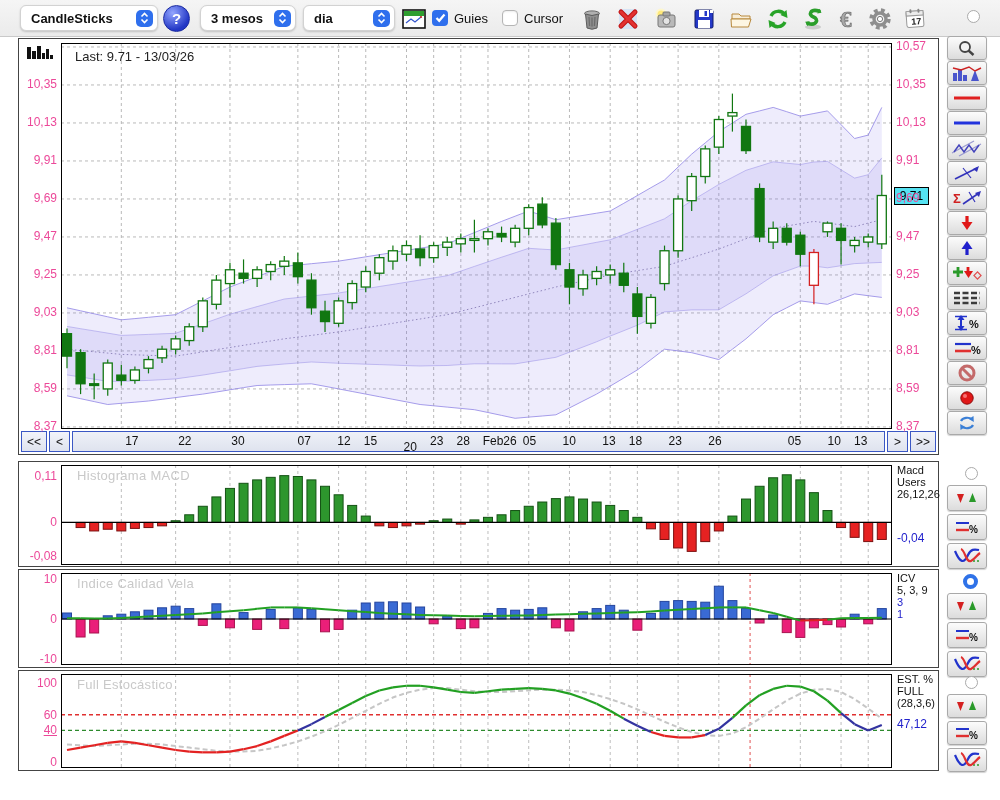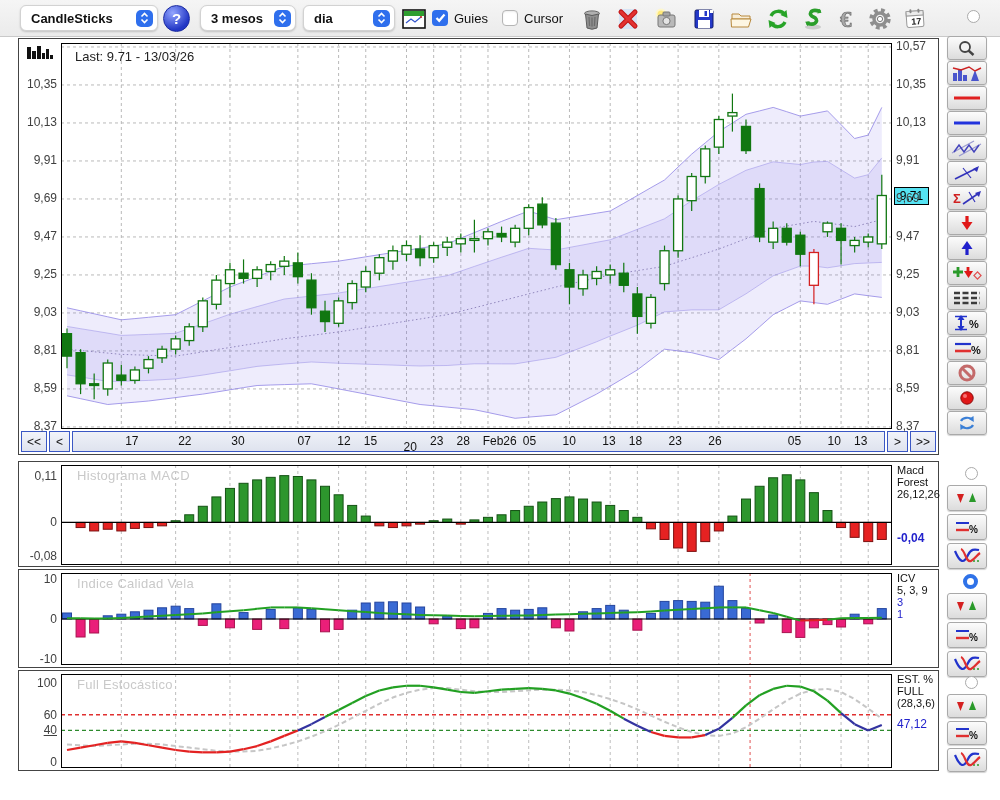--- a/index.html
+++ b/index.html
@@ -20,21 +20,21 @@
            justify-content:center;border:1px solid #1a2aa0;}
   .chk{position:absolute;display:flex;align-items:center;gap:6px;font-size:13px;font-weight:500;color:#111;}
   .chkbox{width:16px;height:16px;border-radius:4px;box-sizing:border-box;display:flex;
           align-items:center;justify-content:center;}
   .chkbox.on{background:#2f6fed;}
   .chkbox.off{background:#fff;border:1px solid #b5b5b5;box-shadow:inset 0 1px 2px rgba(0,0,0,.08);}
   .ticon{position:absolute;top:5px;width:27px;height:27px;display:flex;align-items:center;justify-content:center;}
   
   .block{position:absolute;left:18px;width:921px;border:1px solid #444;background:#fff;box-sizing:border-box;}
   .plotsvg{position:absolute;left:42px;}
-  .ylab{position:absolute;font-size:12px;color:#404040;height:14px;line-height:14px;}
+  .ylab{position:absolute;font-size:12px;color:#ec4899;height:14px;line-height:14px;}
   .ylab.l{left:0;width:38px;text-align:right;}
   .ylab.r{left:877px;width:42px;text-align:left;}
   .ptitle{position:absolute;left:58px;top:6px;font-size:13px;color:#c9c9c9;letter-spacing:.3px;}
   .gut{position:absolute;left:878px;font-size:11px;line-height:12px;color:#111;}
   .gut.blue{color:#2222cc;}
   .lastlab{position:absolute;left:56px;top:10px;font-size:13px;color:#222;}
   .pmarker{position:absolute;left:875px;width:33px;height:16px;background:#55e2f2;border:1px solid #000;
            font-size:12px;text-align:center;line-height:16px;color:#000;}
   
   .nav{position:absolute;left:2px;bottom:2px;height:21px;display:flex;gap:2px;width:915px;}
@@ -498,24 +498,24 @@
         <rect x="775.5600000000001" y="57.44680851063829" width="9" height="5.106382978723417" fill="#e62222" stroke="#7a1010" stroke-width="1"></rect>
         <rect x="789.14" y="57.44680851063829" width="9" height="14.893617021276597" fill="#e62222" stroke="#7a1010" stroke-width="1"></rect>
         <rect x="802.72" y="57.44680851063829" width="9" height="19.148936170212764" fill="#e62222" stroke="#7a1010" stroke-width="1"></rect>
         <rect x="816.3" y="57.44680851063829" width="9" height="17.02127659574468" fill="#e62222" stroke="#7a1010" stroke-width="1"></rect>
         <line x1="0" x2="831" y1="57.44680851063829" y2="57.44680851063829" stroke="#000" stroke-width="1.2"></line>
         <rect x="0.5" y="0.5" width="830" height="99" fill="none" stroke="#000"></rect>
       </svg>
     <div class="ptitle">Histograma MACD</div>
     <div class="gut" style="top:2px;">
       <div>Macd</div>
-        <div>Forest</div>
+        <div>Users</div>
         <div>26,12,26</div>
     </div>
-    <div class="gut blue" id="macd-value" style="font-size: 12px; top: 70.4681px; font-weight: bold;">-0,04</div>
+    <div class="gut blue" id="macd-value" style="font-size: 12px; top: 70.4681px;">-0,04</div>
   <div class="ylab l" style="top: 6.6383px;">0,11</div>
       <div class="ylab l" style="top: 53.4468px;">0</div>
       <div class="ylab l" style="top: 87.4894px;">-0,08</div>
     </div>
 
   <div class="block" id="icv-block" style="top:569px;height:99px;">
     <svg id="icv-svg" class="plotsvg" style="top:3px;" width="831" height="92">
         <line x1="60.32" x2="60.32" y1="0" y2="92" stroke="#bdbdbd" stroke-dasharray="3 3"></line>
         <line x1="114.64" x2="114.64" y1="0" y2="92" stroke="#bdbdbd" stroke-dasharray="3 3"></line>
         <line x1="168.96" x2="168.96" y1="0" y2="92" stroke="#bdbdbd" stroke-dasharray="3 3"></line>

